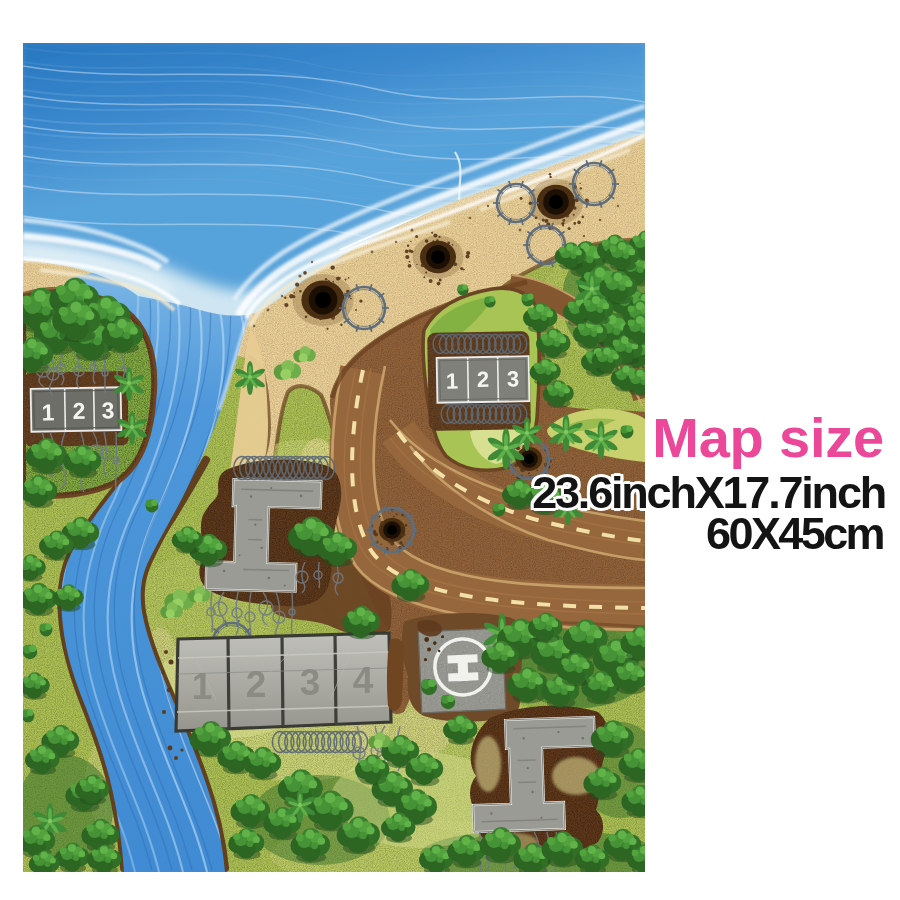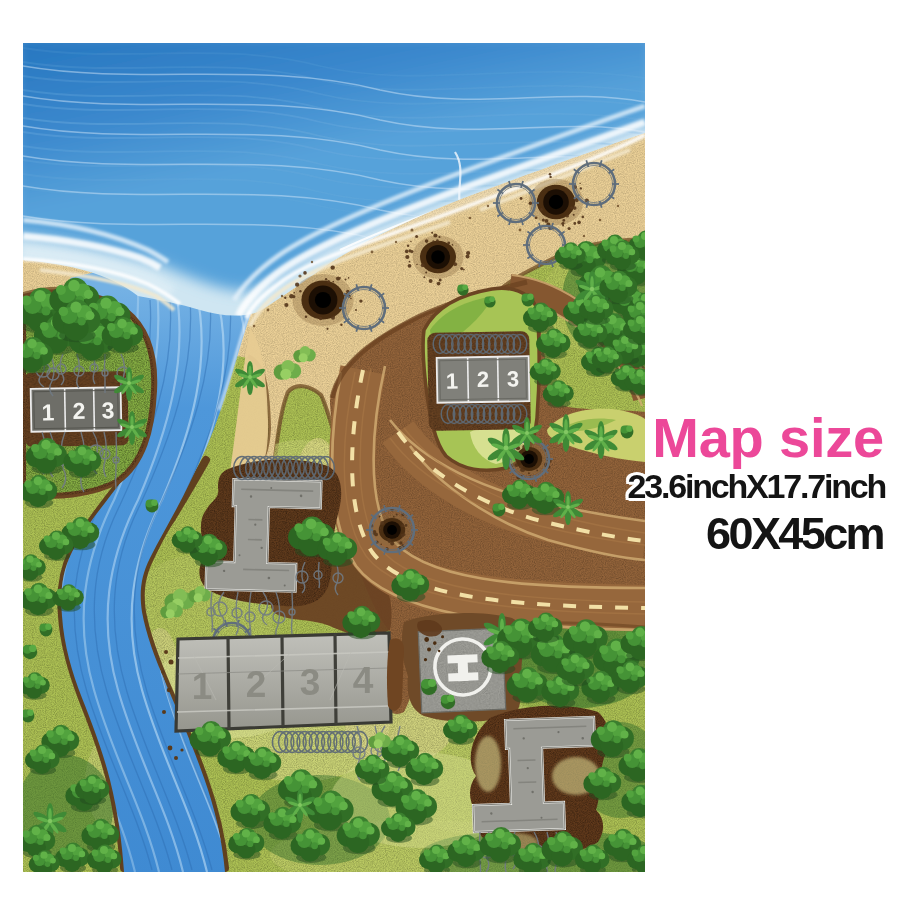--- a/index.html
+++ b/index.html
@@ -1,18 +1,18 @@
 <!DOCTYPE html>
 <html><head>
 <meta charset="utf-8">
 <style>
   html,body { margin:0; padding:0; background:#ffffff; width:900px; height:900px; overflow:hidden; }
   .wrap { position:relative; width:900px; height:900px; font-family:"Liberation Sans", sans-serif; }
   .t1 { position:absolute; right:16px; top:405px; font-size:56px; font-weight:bold; color:#ec4899; letter-spacing:-0.2px; }
-  .t2 { position:absolute; right:15px; top:467px; font-size:34px; font-weight:bold; color:#141414; letter-spacing:-2.2px;
+  .t2 { position:absolute; right:15px; top:467px; font-size:45px; font-weight:bold; color:#141414; letter-spacing:-2.2px;
         text-shadow: -3px 0 0 #fff, 3px 0 0 #fff, 0 -3px 0 #fff, 0 3px 0 #fff, -2px -2px 0 #fff, 2px -2px 0 #fff, -2px 2px 0 #fff, 2px 2px 0 #fff, -3px -2px 0 #fff, 3px 2px 0 #fff, -3px 2px 0 #fff, 3px -2px 0 #fff; }
   .t3 { position:absolute; right:17px; top:508px; font-size:45px; font-weight:bold; color:#141414; letter-spacing:-2.6px; }
 </style>
 </head>
 <body>
 <div class="wrap">
 
   <svg width="900" height="900" viewBox="0 0 900 900" style="position:absolute;left:0;top:0">
 
 <defs>

